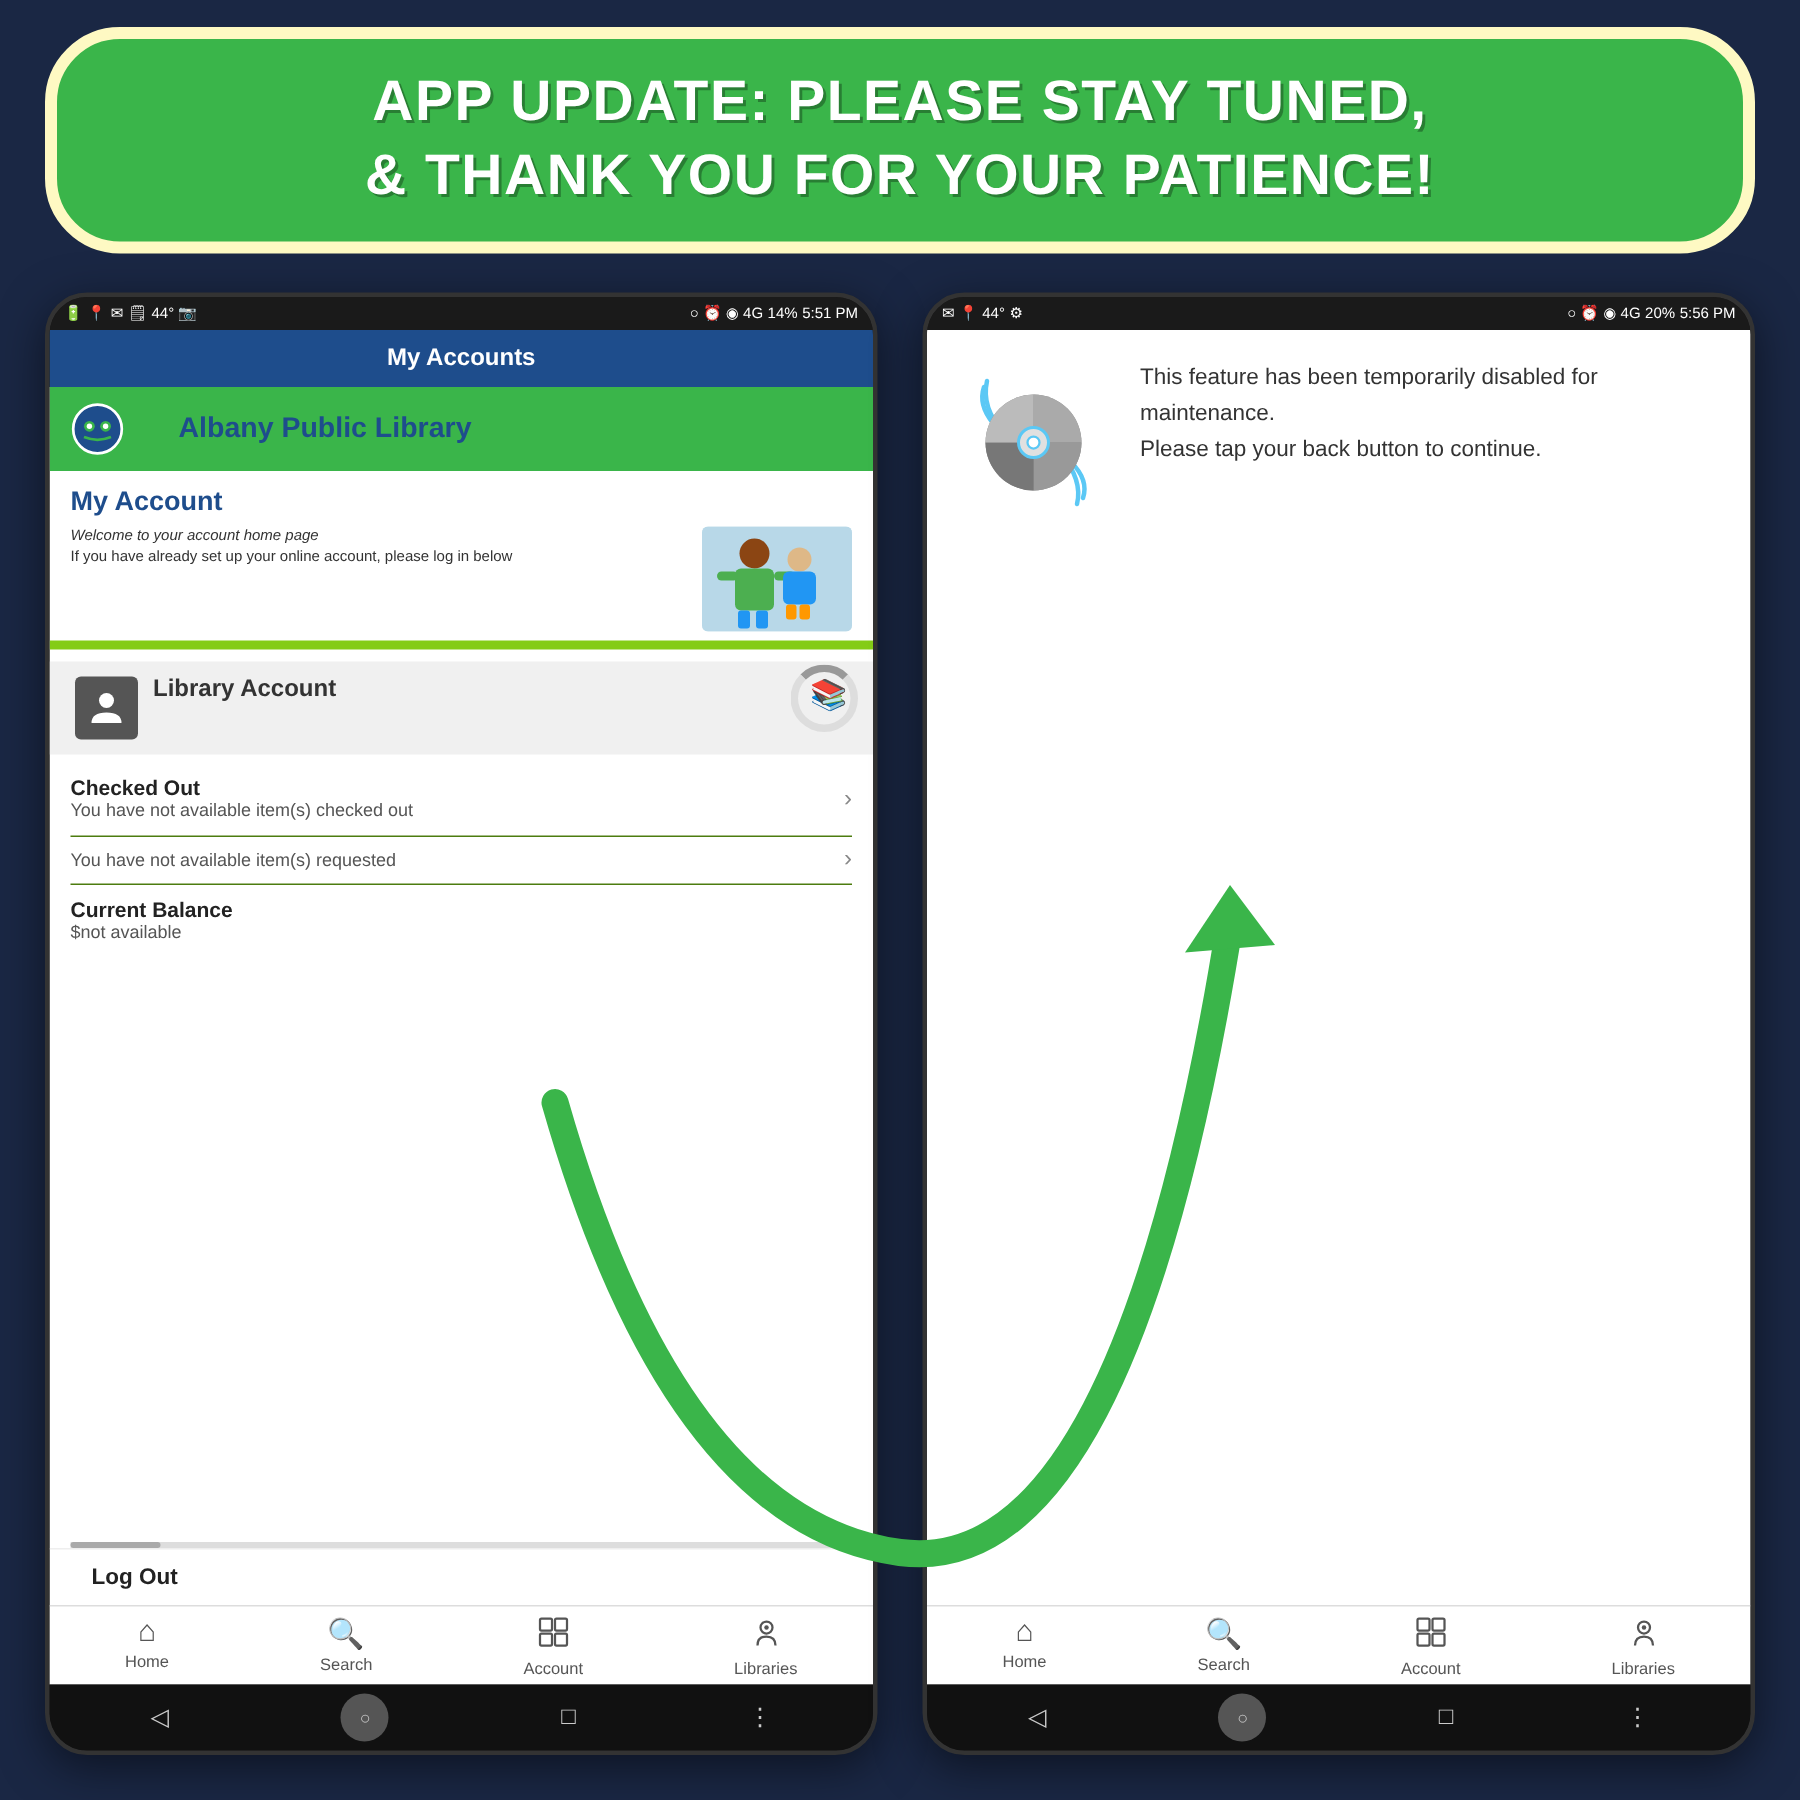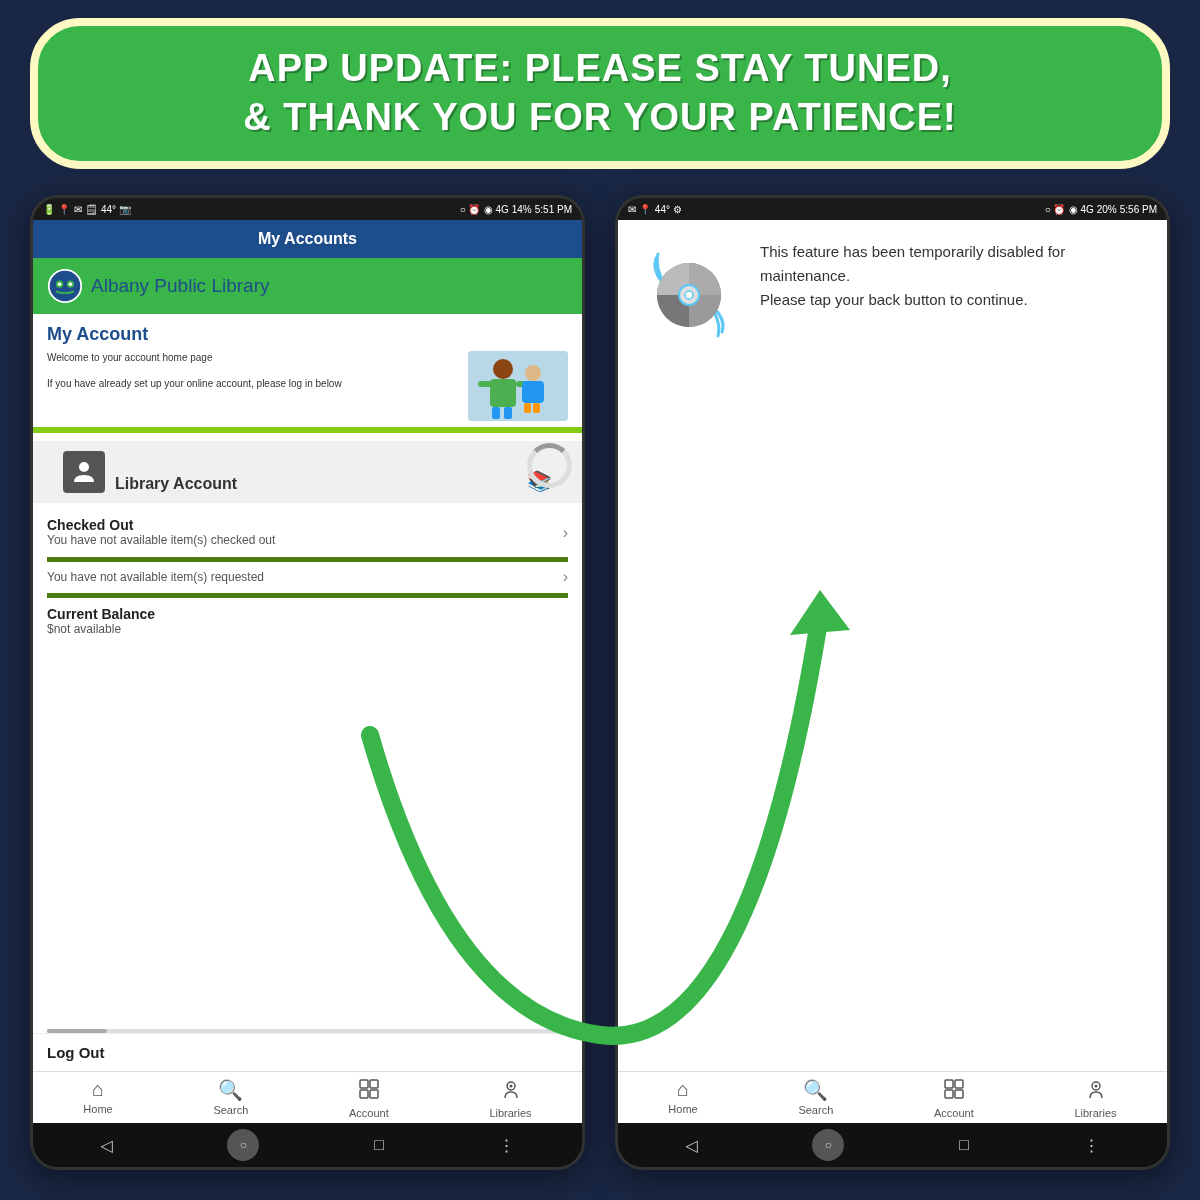--- a/index.html
+++ b/index.html
@@ -146,23 +146,23 @@
       height: 70px;
       background: #d0e8f0;
       border-radius: 4px;
       flex-shrink: 0;
       overflow: hidden;
       position: relative;
     }
 
     .library-account-row {
       background: #f0f0f0;
-      padding: 10px 30px;
-      display: flex;
-      align-items: flex-end;
+      padding: 10px 17px;
+      display: flex;
+      align-items: flex-start;
       gap: 10px;
       margin: 8px 0 0;
     }
     .lib-account-icon {
       width: 42px;
       height: 42px;
       background: #555;
       border-radius: 4px;
       display: flex;
       align-items: center;
@@ -181,21 +181,21 @@
       color: #555;
     }
 
     .account-items {
       padding: 6px 14px;
       flex: 1;
       overflow: hidden;
     }
     .account-item {
       padding: 8px 0;
-      border-bottom: 5px solid #4d7c0f;
+      border-bottom: 1px solid #4d7c0f;
       position: relative;
     }
     .account-item:last-child { border-bottom: none; }
     .item-title {
       font-size: 14px;
       font-weight: bold;
       color: #222;
     }
     .item-desc {
       font-size: 12px;
@@ -204,21 +204,21 @@
     }
     .item-arrow {
       position: absolute;
       right: 0;
       top: 50%;
       transform: translateY(-50%);
       color: #888;
       font-size: 16px;
     }
     .log-out {
-      padding: 10px 14px;
+      padding: 10px 28px;
       font-size: 15px;
       font-weight: bold;
       color: #222;
       border-top: 1px solid #eee;
     }
 
     
     .bottom-nav {
       background: white;
       border-top: 1px solid #ddd;
@@ -356,30 +356,30 @@
       <div class="library-header">
         <svg class="library-logo" viewBox="0 0 40 40" xmlns="http://www.w3.org/2000/svg">
           <circle cx="20" cy="20" r="18" fill="#1e4d8c" stroke="white" stroke-width="2"></circle>
           <circle cx="14" cy="18" r="4" fill="#3ab54a"></circle>
           <circle cx="26" cy="18" r="4" fill="#3ab54a"></circle>
           <circle cx="14" cy="18" r="2" fill="white"></circle>
           <circle cx="26" cy="18" r="2" fill="white"></circle>
           <path d="M10 26 Q20 30 30 26" stroke="#3ab54a" stroke-width="2" fill="none"></path>
         </svg>
         <div class="library-name">
-          <span style="font-weight:normal;">Albany Public Library</span>
+          <span style="font-weight:bold;margin-left:28px;">Albany Public Library</span>
         </div>
       </div>
 
       <div class="account-section">
         <div class="my-account-title">My Account</div>
         <div class="account-welcome-area">
           <div class="welcome-text-block">
             <div class="welcome-text">
-              <div style="margin-bottom:12px;">Welcome to your account home page</div>
+              <div style="margin-bottom:0;font-style:italic;">Welcome to your account home page</div>
               <div>If you have already set up your online account, please log in below</div>
             </div>
           </div>
           <div class="account-image-placeholder">
             
             <svg viewBox="0 0 100 70" xmlns="http://www.w3.org/2000/svg" width="100" height="70">
               <rect width="100" height="70" fill="#b8d8e8"></rect>
 
               <circle cx="35" cy="18" r="10" fill="#8B4513"></circle>
               <rect x="22" y="28" width="26" height="28" rx="4" fill="#4CAF50"></rect>

